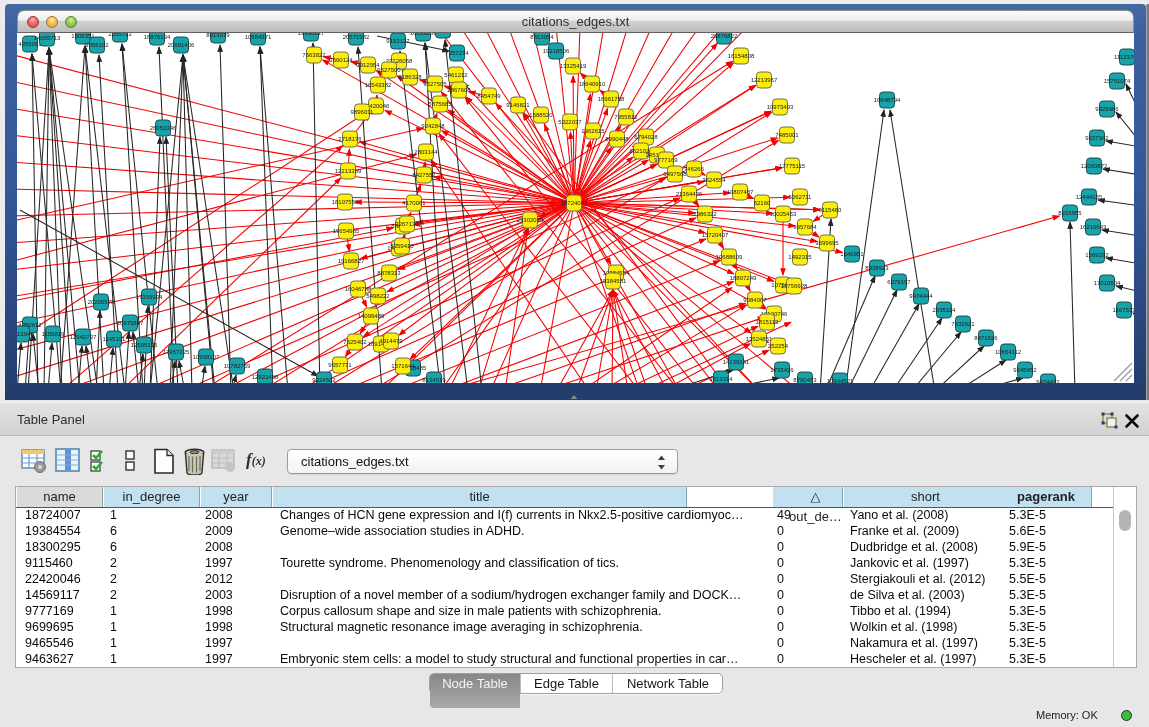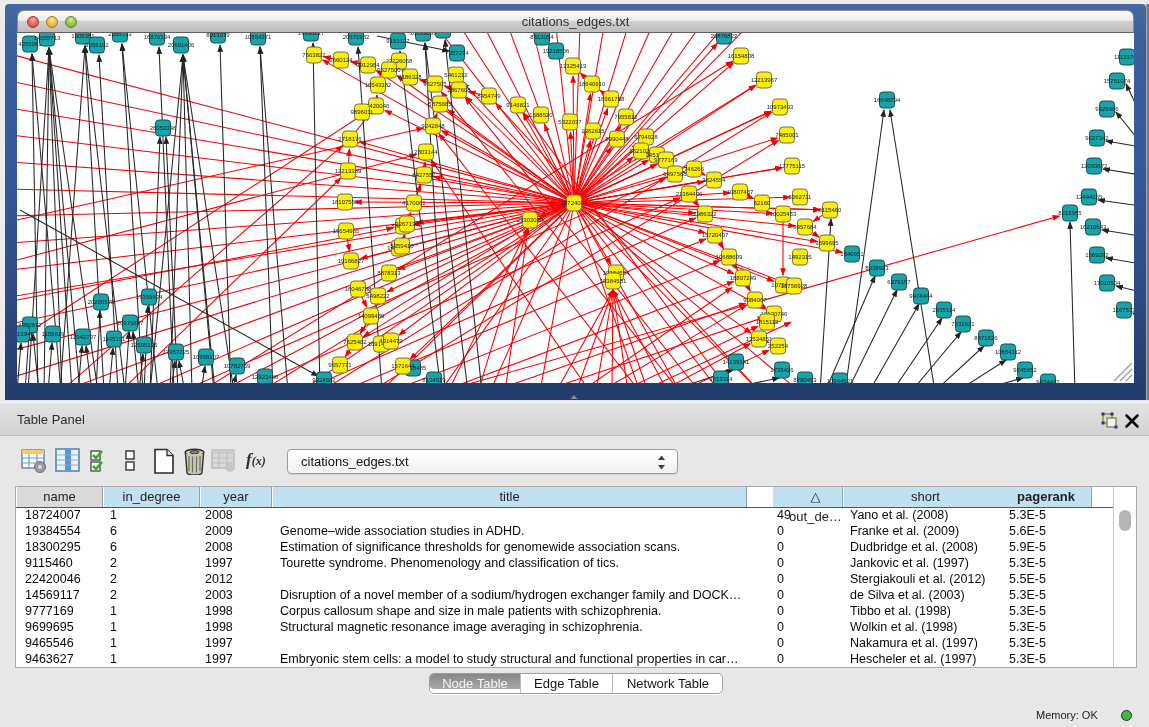--- a/index.html
+++ b/index.html
@@ -23,21 +23,21 @@
 .dd{position:absolute;left:287px;top:12px;width:391px;height:25px;background:linear-gradient(180deg,#ffffff,#f2f2f2);border:1px solid #9d9d9d;border-radius:4px;box-shadow:0 1px 1px rgba(0,0,0,0.08);}
 .dd .x{position:absolute;left:13px;top:4px;font-size:13px;color:#111;}
 #tbl{position:absolute;left:15px;top:486px;width:1122px;height:182px;background:#fff;border:1px solid #aaa;}
 .hc{position:absolute;top:487px;height:20px;background:#c2e1f0;border-right:1px solid #7ea9bd;font-size:13px;color:#222;text-align:center;line-height:20px;}
 #hdrline{position:absolute;left:16px;top:507px;width:1098px;height:1px;background:#555;}
 .row{position:absolute;left:0;top:0;width:1149px;height:16px;font-size:12.5px;color:#0a0a0a;}
 .row span{position:absolute;top:0;white-space:nowrap;}
 #vline{position:absolute;left:1113px;top:487px;width:1px;height:180px;background:#c9c9c9;}
 #thumb{position:absolute;left:1119px;top:510px;width:12px;height:21px;background:#b4b4b4;border-radius:6px;}
 #tabs{position:absolute;left:429px;top:673px;width:294px;height:21px;border:1px solid #9f9f9f;border-radius:5px;background:#fff;font-size:13px;box-shadow:0 1px 0 rgba(255,255,255,.8);}
-#tabs .s1{position:absolute;left:0;top:0;width:90px;height:15px;background:linear-gradient(180deg,#878787,#a9a9a9);border-radius:4px 0 0 4px;color:#f4f4f4;text-align:center;line-height:19px;}
+#tabs .s1{position:absolute;left:0;top:0;width:90px;height:34px;background:linear-gradient(180deg,#878787,#a9a9a9);border-radius:4px 0 0 4px;color:#f4f4f4;text-align:center;line-height:19px;}
 #tabs .s2{position:absolute;left:90px;top:0;width:92px;height:19px;color:#151515;text-align:center;line-height:19px;border-left:1px solid #bbb;}
 #tabs .s3{position:absolute;left:182px;top:0;width:111px;height:19px;color:#151515;text-align:center;line-height:19px;border-left:1px solid #bbb;}
 #mem{position:absolute;left:1036px;top:709px;font-size:11px;color:#1d1d1d;}
 #memdot{position:absolute;left:1121px;top:710px;width:11px;height:11px;border-radius:50%;background:#3dbd3d;border:1.5px solid #2c2c2c;}
 #canvas line.r{stroke:#f40000;stroke-width:1.05;}
 #canvas line.b{stroke:#262626;stroke-width:1.05;}
 #canvas rect.nt{fill:#16a3a9;stroke:#1d4e52;stroke-width:1;}
 #canvas rect.ny{fill:#fcee0a;stroke:#6f6f50;stroke-width:1;}
 #canvas text{font-size:6px;fill:#222;text-anchor:middle;font-family:"Liberation Sans",sans-serif;}
 svg.ic{position:absolute;top:11px;}
@@ -962,48 +962,48 @@
         <path d="M4.5,0.5 L8,5 L1,5 z" fill="#3f3f3f"></path>
             <path d="M4.5,14.5 L8,10 L1,10 z" fill="#3f3f3f"></path>
       </svg>
     </div>
   </div>
 </div>
 <div id="tbl"></div>
 <div class="hc" style="left:17px;width:86px;background:#dadada;border-right:1px solid #9d9d9d;">name</div>
 <div class="hc" style="left:104px;width:96px;">in_degree</div>
 <div class="hc" style="left:201px;width:71px;">year</div>
-<div class="hc" style="left:273px;width:474px;">title</div>
+<div class="hc" style="left:273px;width:414px;">title</div>
 <div class="hc" style="left:773px;width:70px;padding-left:16px;">△ out_de…</div>
 <div class="hc" style="left:844px;width:164px;">short</div>
 <div class="hc" style="left:1001px;width:91px;font-weight:bold;">pagerank</div>
 <div id="hdrline"></div>
 <div id="rows">
       <div class="row" style="top:508px">
 <span style="left:25px">18724007</span>
         <span style="left:110px">1</span>
         <span style="left:205px">2008</span>
+<span style="left:280px">Changes of HCN gene expression and I(f) currents in Nkx2.5-positive cardiomyoc…</span>
         <span style="left:777px">49</span>
         <span style="left:850px">Yano et al. (2008)</span>
 <span style="left:1009px">5.3E-5</span>
       </div>
 <div class="row" style="top:524px">
 <span style="left:25px">19384554</span>
         <span style="left:110px">6</span>
         <span style="left:205px">2009</span>
 <span style="left:280px">Genome–wide association studies in ADHD.</span>
         <span style="left:777px">0</span>
         <span style="left:850px">Franke et al. (2009)</span>
 <span style="left:1009px">5.6E-5</span>
       </div>
 <div class="row" style="top:540px">
 <span style="left:25px">18300295</span>
         <span style="left:110px">6</span>
         <span style="left:205px">2008</span>
-<span style="left:280px">Estimation of significance thresholds for genomewide association scans.</span>
         <span style="left:777px">0</span>
         <span style="left:850px">Dudbridge et al. (2008)</span>
 <span style="left:1009px">5.9E-5</span>
       </div>
 <div class="row" style="top:556px">
 <span style="left:25px">9115460</span>
         <span style="left:110px">2</span>
         <span style="left:205px">1997</span>
 <span style="left:280px">Tourette syndrome. Phenomenology and classification of tics.</span>
         <span style="left:777px">0</span>
@@ -1026,21 +1026,21 @@
         <span style="left:777px">0</span>
         <span style="left:850px">de Silva et al. (2003)</span>
 <span style="left:1009px">5.3E-5</span>
       </div>
 <div class="row" style="top:604px">
 <span style="left:25px">9777169</span>
         <span style="left:110px">1</span>
         <span style="left:205px">1998</span>
 <span style="left:280px">Corpus callosum shape and size in male patients with schizophrenia.</span>
         <span style="left:777px">0</span>
-        <span style="left:850px">Tibbo et al. (1998)</span>
+        <span style="left:850px">Tibbo et al. (1994)</span>
 <span style="left:1009px">5.3E-5</span>
       </div>
 <div class="row" style="top:620px">
 <span style="left:25px">9699695</span>
         <span style="left:110px">1</span>
         <span style="left:205px">1998</span>
 <span style="left:280px">Structural magnetic resonance image averaging in schizophrenia.</span>
         <span style="left:777px">0</span>
         <span style="left:850px">Wolkin et al. (1998)</span>
 <span style="left:1009px">5.3E-5</span>

